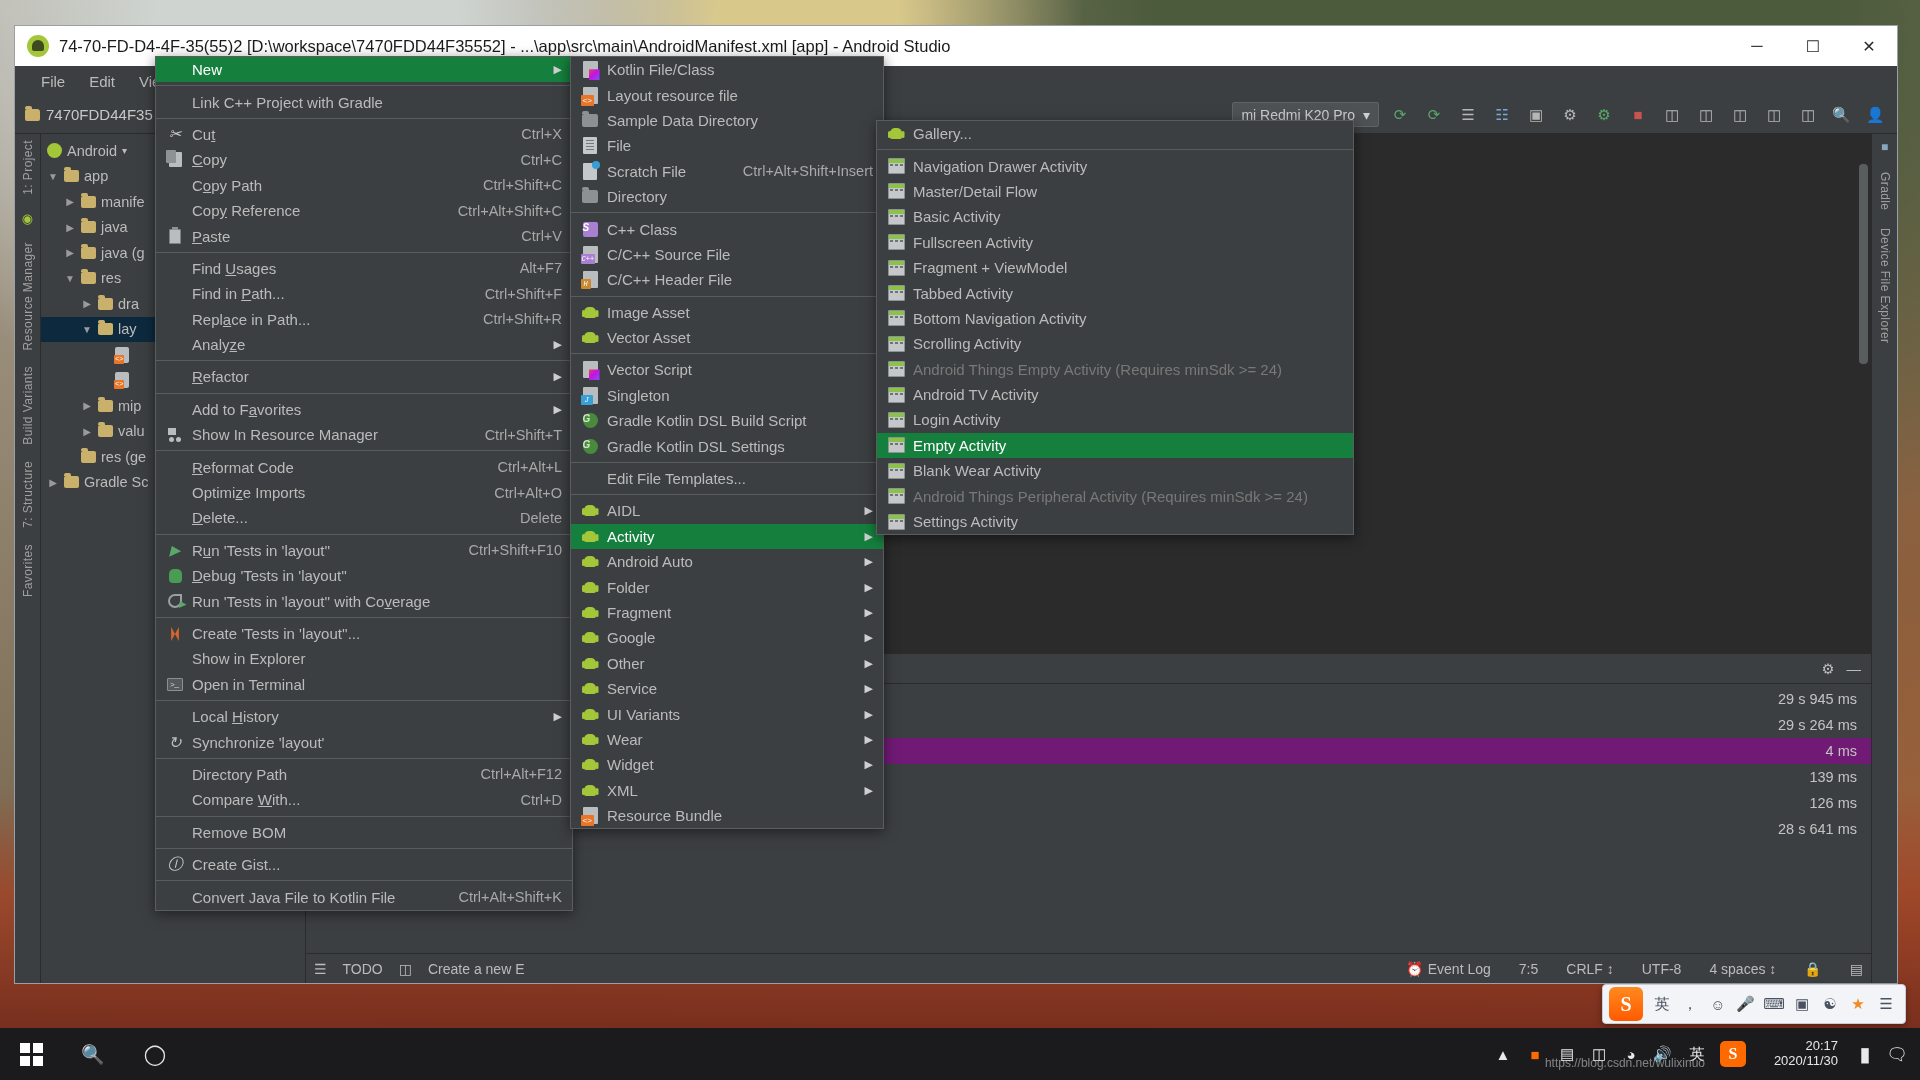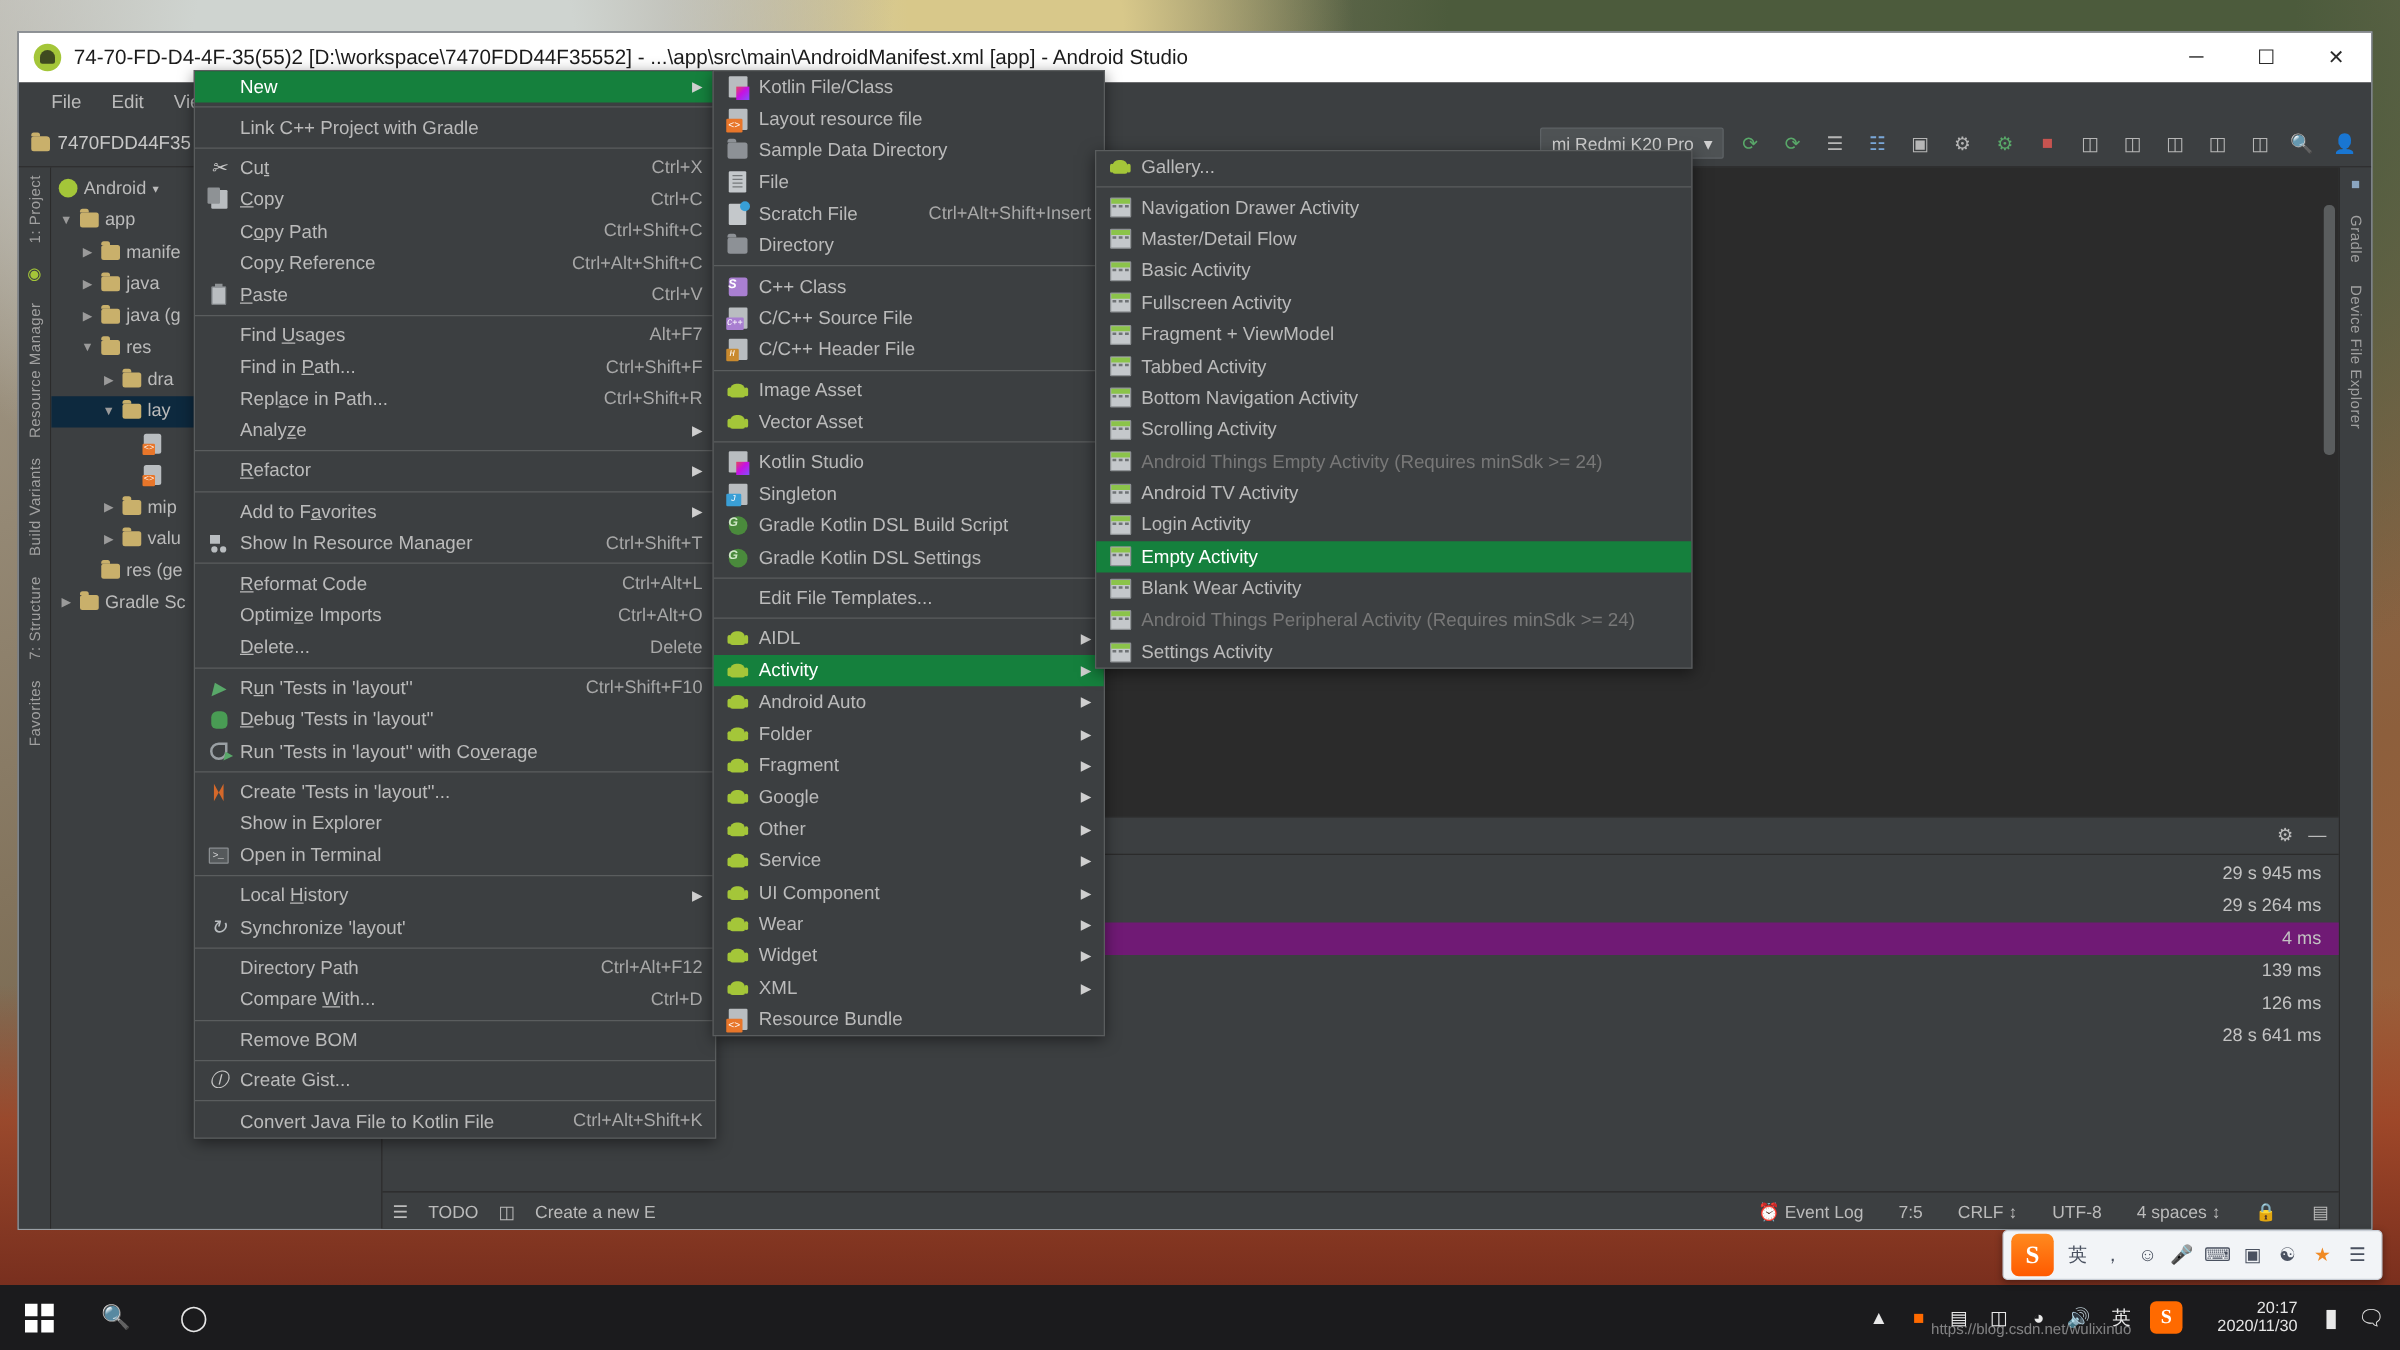--- a/index.html
+++ b/index.html
@@ -652,21 +652,21 @@
       <span class="ic">
         <i class="ic-droid" style="display: block;"></i>
       </span>
       <span class="lbl">Vector Asset</span>
     </div>
     <div class="msep"></div>
     <div class="mi">
       <span class="ic">
         <i class="ic-kotlin" style="display: block;"></i>
       </span>
-      <span class="lbl">Kotlin Studio</span>
+      <span class="lbl">Vector Script</span>
     </div>
     <div class="mi">
       <span class="ic">
         <i class="ic-j" style="display: block;"></i>
       </span>
       <span class="lbl">Singleton</span>
     </div>
     <div class="mi">
       <span class="ic">
         <i class="ic-gradle" style="display: block;">G</i>
@@ -738,21 +738,21 @@
       <span class="ic">
         <i class="ic-droid" style="display: block;"></i>
       </span>
       <span class="lbl">Service</span>
       <span class="arrow">▶</span>
     </div>
     <div class="mi">
       <span class="ic">
         <i class="ic-droid" style="display: block;"></i>
       </span>
-      <span class="lbl">UI Component</span>
+      <span class="lbl">UI Variants</span>
       <span class="arrow">▶</span>
     </div>
     <div class="mi">
       <span class="ic">
         <i class="ic-droid" style="display: block;"></i>
       </span>
       <span class="lbl">Wear</span>
       <span class="arrow">▶</span>
     </div>
     <div class="mi">

